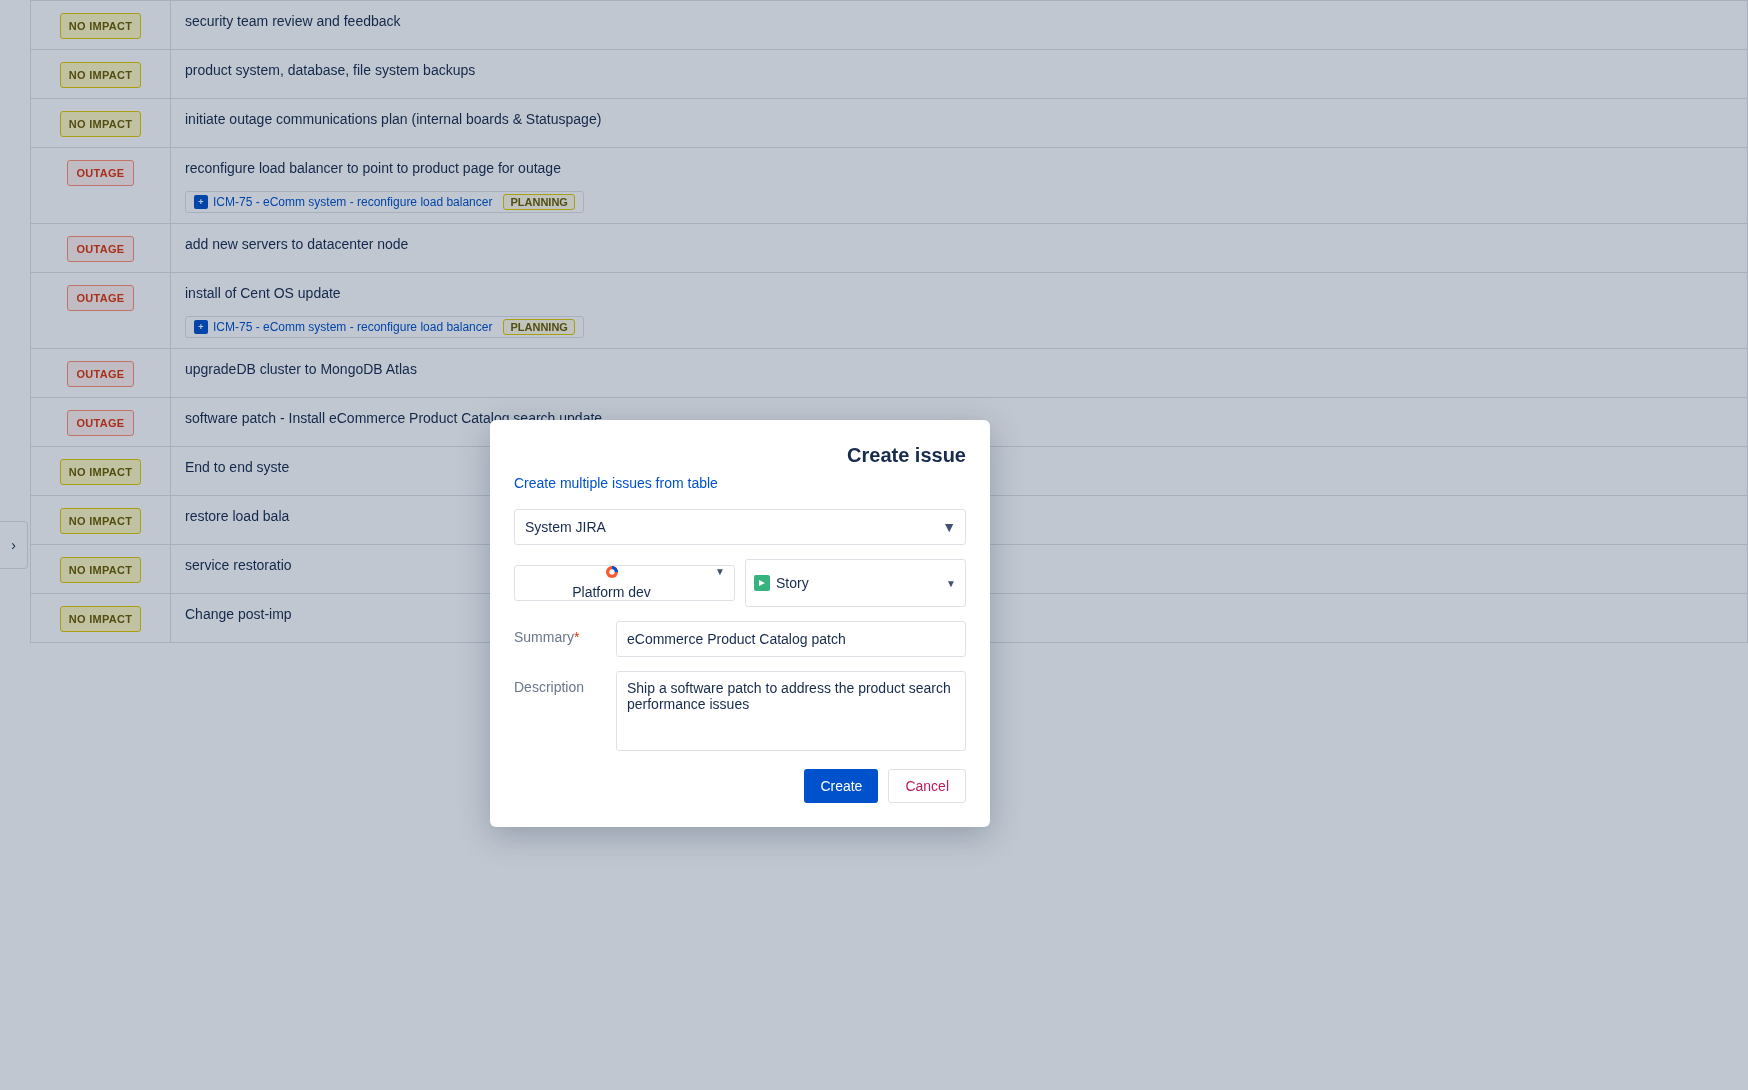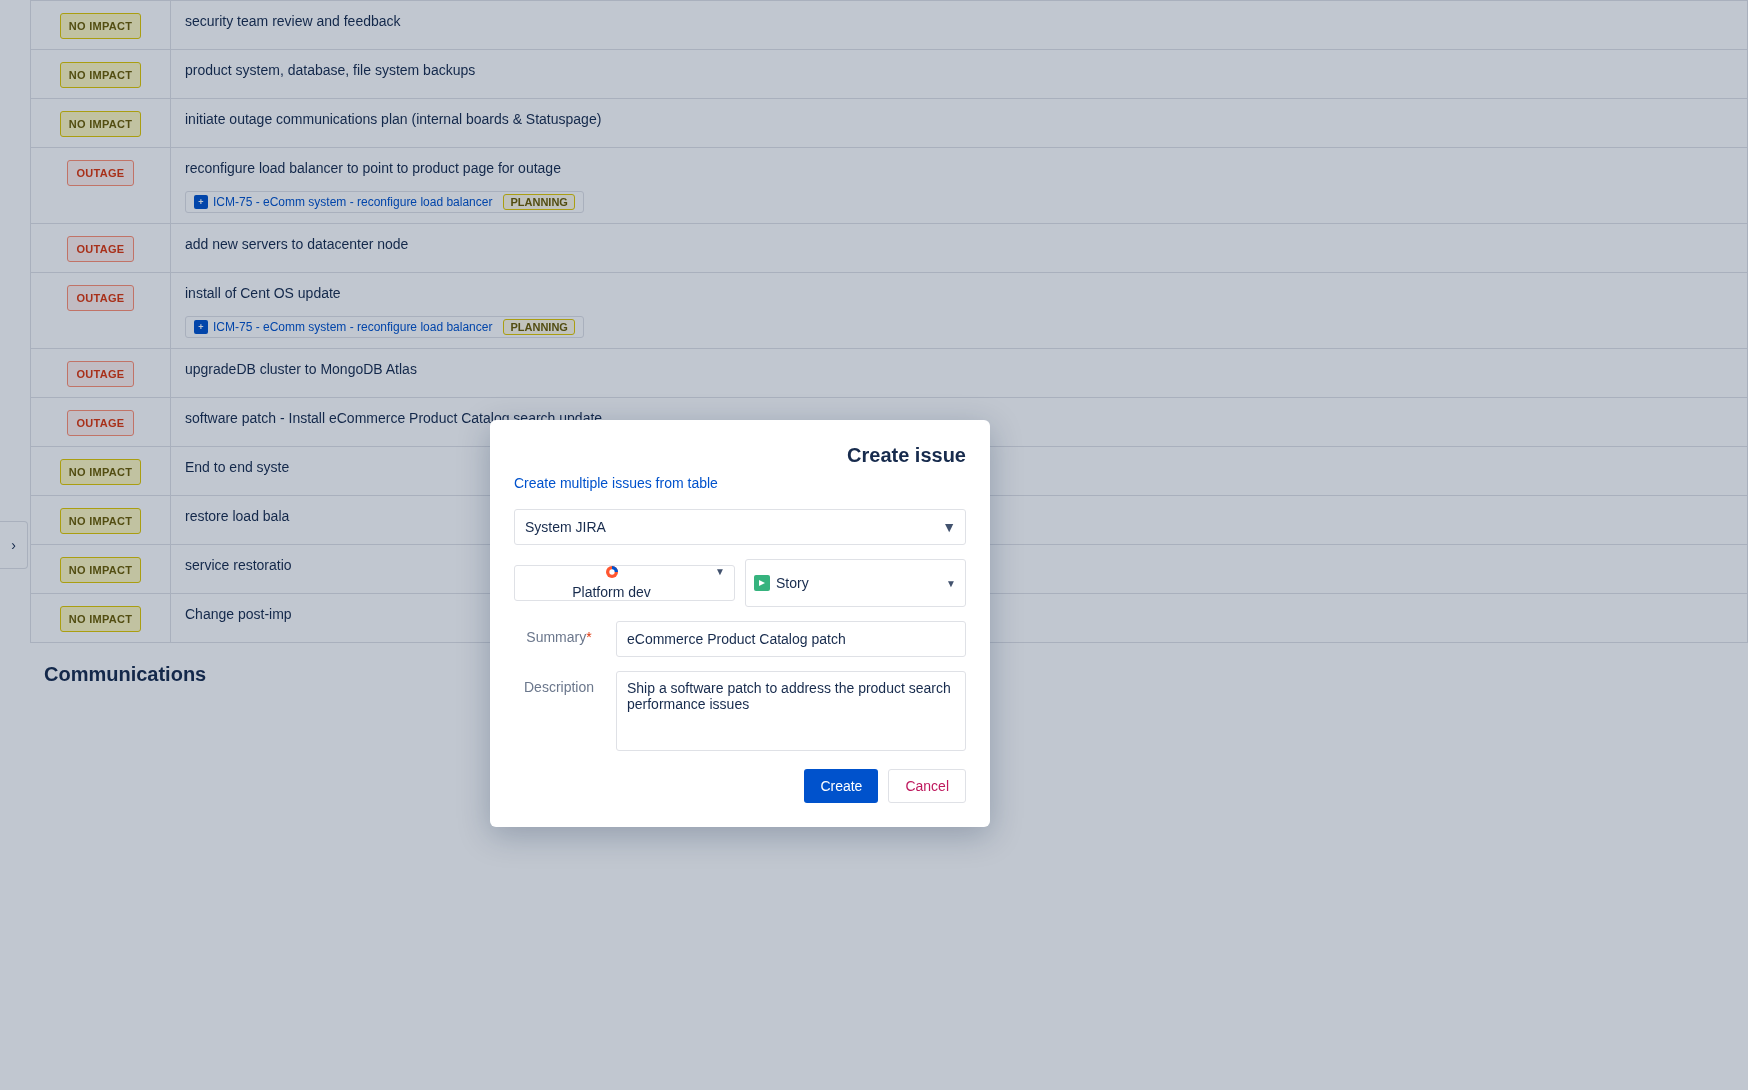--- a/index.html
+++ b/index.html
@@ -226,21 +226,21 @@
       align-items: flex-start;
       gap: 12px;
       margin-bottom: 14px;
     }
 
     .form-label {
       font-size: 14px;
       color: #6b778c;
       min-width: 90px;
       padding-top: 8px;
-      text-align: center;
+      text-align: left;
     }
 
     .form-label .required {
       color: #de350b;
     }
 
     .form-input {
       flex: 1;
       height: 36px;
       border: 1px solid #dfe1e6;
@@ -423,21 +423,20 @@
           <td>
             <span class="badge badge-no-impact">NO IMPACT</span>
           </td>
           <td>
             <span class="cell-text">Change post-imp</span>
           </td>
         </tr>
       </tbody>
     </table>
 
-    <div class="section-heading">Communications</div>
 
   </div>
 
   <div class="modal-overlay"></div>
 
   <div class="modal">
     <div class="modal-title">Create issue</div>
     <a class="modal-link" href="#">Create multiple issues from table</a>
 
     <div class="modal-row">

